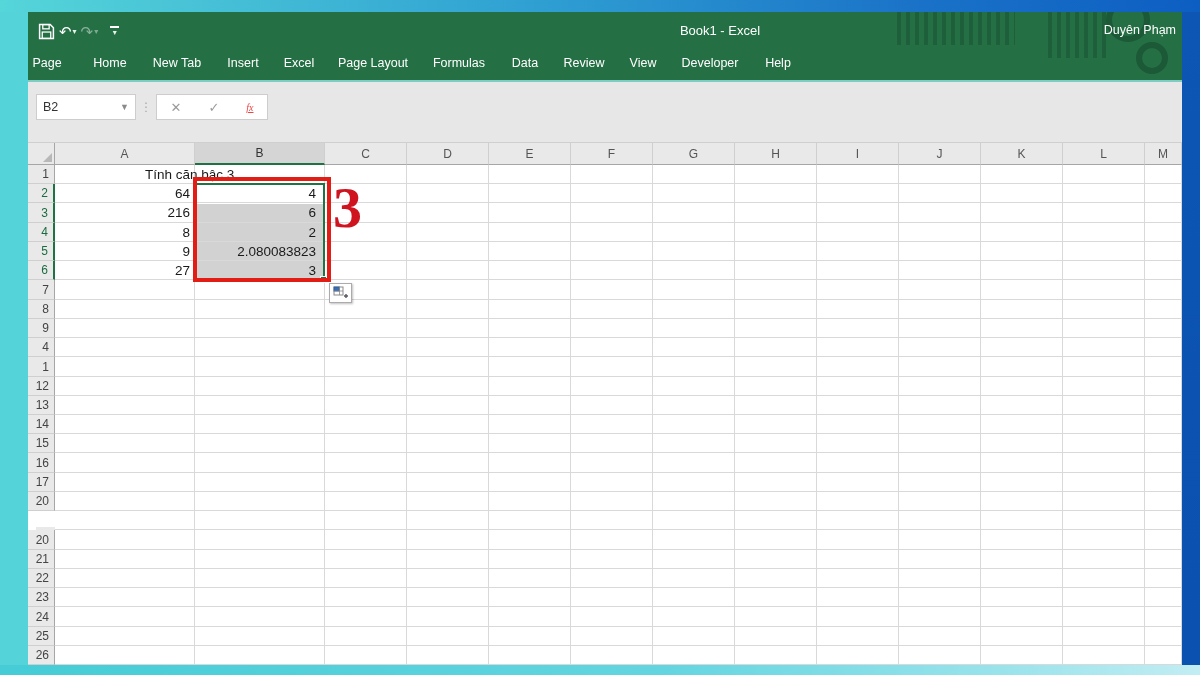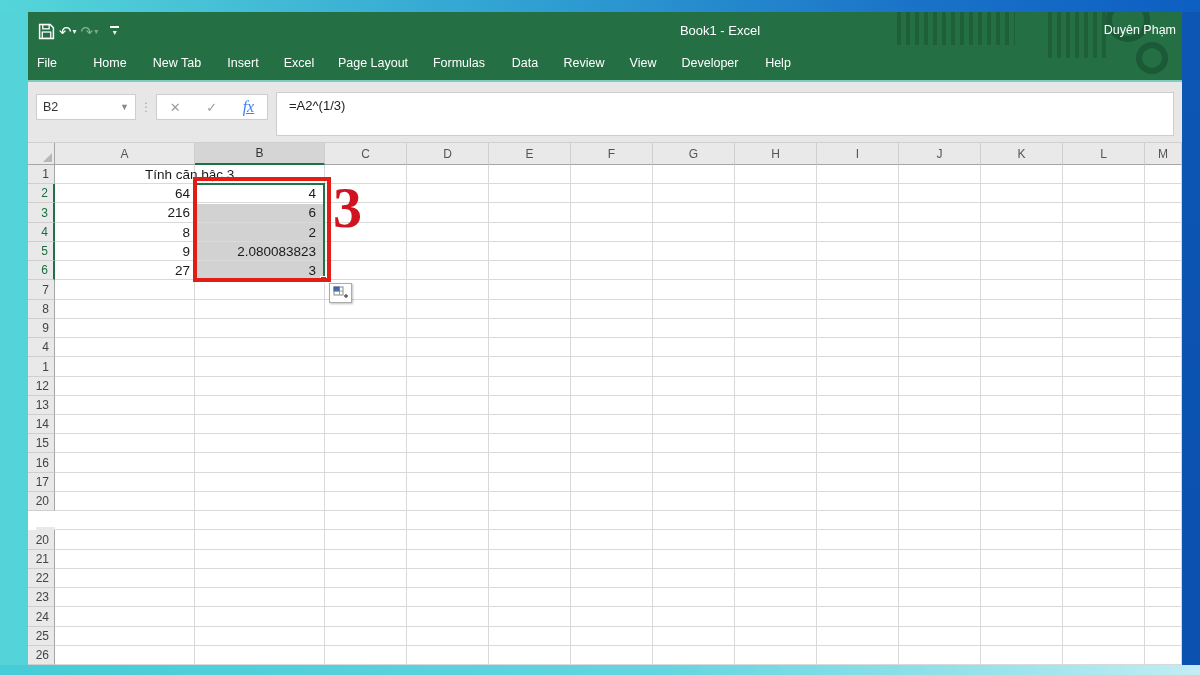--- a/index.html
+++ b/index.html
@@ -36,21 +36,21 @@
 
   
   .fxbar { position:absolute; left:0; top:70px; width:1154px; height:61px; background:#e7e7e7; border-bottom:1px solid #cfcfcf; }
   .namebox { position:absolute; left:8px; top:12px; width:100px; height:26px; background:#fff; border:1px solid #cdcdcd;
              display:flex; align-items:center; font-size:12.5px; color:#333; padding:0 6px; }
   .namebox .nb-caret { margin-left:auto; font-size:9px; color:#8a8a8a; }
   .dots-sep { position:absolute; left:112px; top:12px; height:26px; display:flex; align-items:center; color:#a7a7a7; font-size:12px; letter-spacing:0; }
   .fx-btns { position:absolute; left:128px; top:12px; width:112px; height:26px; background:#fff; border:1px solid #cdcdcd;
              display:flex; align-items:center; justify-content:space-around; }
   .fxb { font-size:13px; color:#9b9b9b; cursor:pointer; }
-  .fxb.fx-label { font-family:"Liberation Serif", serif; font-style:italic; font-size:16px; color:#3b82f6;text-decoration:underline; }
+  .fxb.fx-label { font-family:"Liberation Serif", serif; font-style:italic; font-size:10px; color:#ef4444;text-decoration:underline; }
   .formula-input { position:absolute; left:248px; top:10px; width:898px; height:44px; background:#fff; border:1px solid #cdcdcd;
                    font-size:13px; color:#222; padding:5px 0 0 12px; }
 
   
   .sheet { position:absolute; left:0; top:131px; width:1154px; height:522px; background:#fff; }
   .hdr-cell { position:absolute; background:#e9e9e9; border-right:1px solid #cfcfcf; border-bottom:1px solid #a6a6a6;
               display:flex; align-items:center; justify-content:center; font-size:12px; color:#555; }
   .hdr-cell.sel-col { background:#d5d5d5; border-bottom:2px solid #1f7244; color:#333; }
   .row-hdr { position:absolute; background:#e9e9e9; border-right:1px solid #a6a6a6; border-bottom:1px solid #cfcfcf;
              display:flex; align-items:center; justify-content:flex-end; padding-right:5px; font-size:12px; color:#444; }
@@ -106,21 +106,21 @@
         <div class="qat-btn" style="flex-direction:column; gap:0; margin-left:8px;">
           <span style="display:block; width:9px; border-top:2px solid #fff;"></span>
           <span class="caret" style="margin:0;">▾</span>
         </div>
       </div>
 
       <div class="win-title">Book1  -  Excel</div>
       <div class="win-user">Duyên Phạm</div>
 
       <div class="tabs" id="tabbar">
-      <div class="tab" style="left: 19px;">File</div>
+      <div class="tab" style="left: 19px;">Page</div>
           <div class="tab" style="left: 82px;">Home</div>
           <div class="tab" style="left: 149px;">New Tab</div>
           <div class="tab" style="left: 215px;">Insert</div>
           <div class="tab" style="left: 271px;">Excel</div>
           <div class="tab" style="left: 345px;">Page Layout</div>
           <div class="tab" style="left: 431px;">Formulas</div>
           <div class="tab" style="left: 497px;">Data</div>
           <div class="tab" style="left: 556px;">Review</div>
           <div class="tab" style="left: 615px;">View</div>
           <div class="tab" style="left: 682px;">Developer</div>
@@ -133,21 +133,20 @@
       <div class="namebox">
         <span>B2</span>
         <span class="nb-caret">▼</span>
       </div>
       <div class="dots-sep">⋮</div>
       <div class="fx-btns">
         <span class="fxb">✕</span>
         <span class="fxb">✓</span>
         <span class="fxb fx-label">fx</span>
       </div>
-      <div class="formula-input">=A2^(1/3)</div>
     </div>
 
     <div class="sheet" id="sheet">
       <div class="corner"></div>
       <div class="a1-label">Tính căn bậc 3</div>
       <div class="sel-fill"></div>
       <div class="sel-border">
         <div class="fill-handle"></div>
       </div>
       <div class="red-box"></div>

